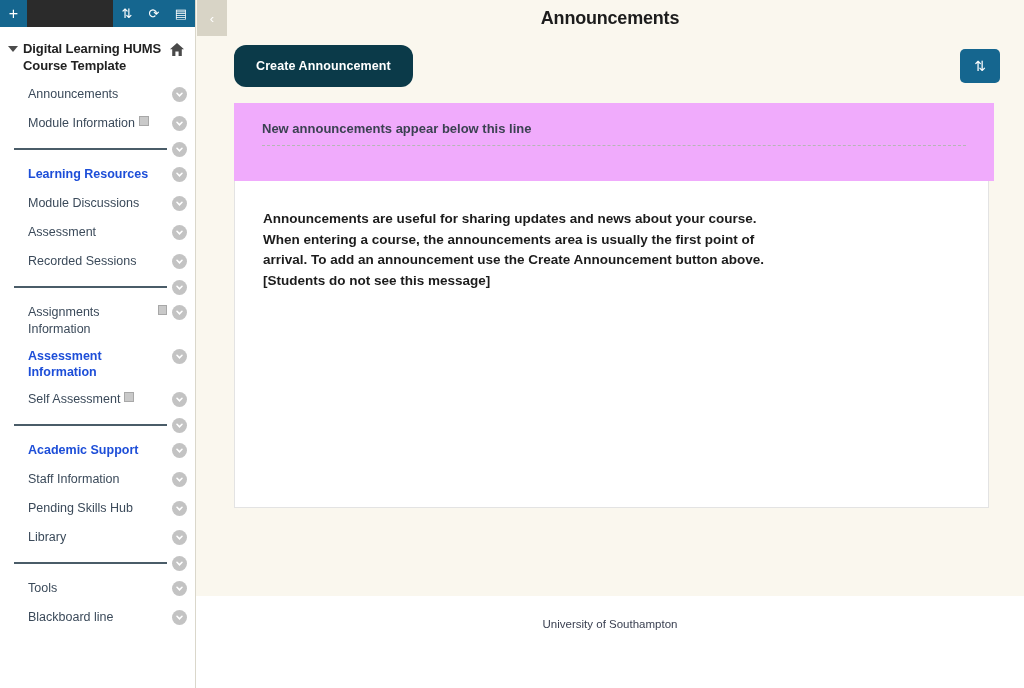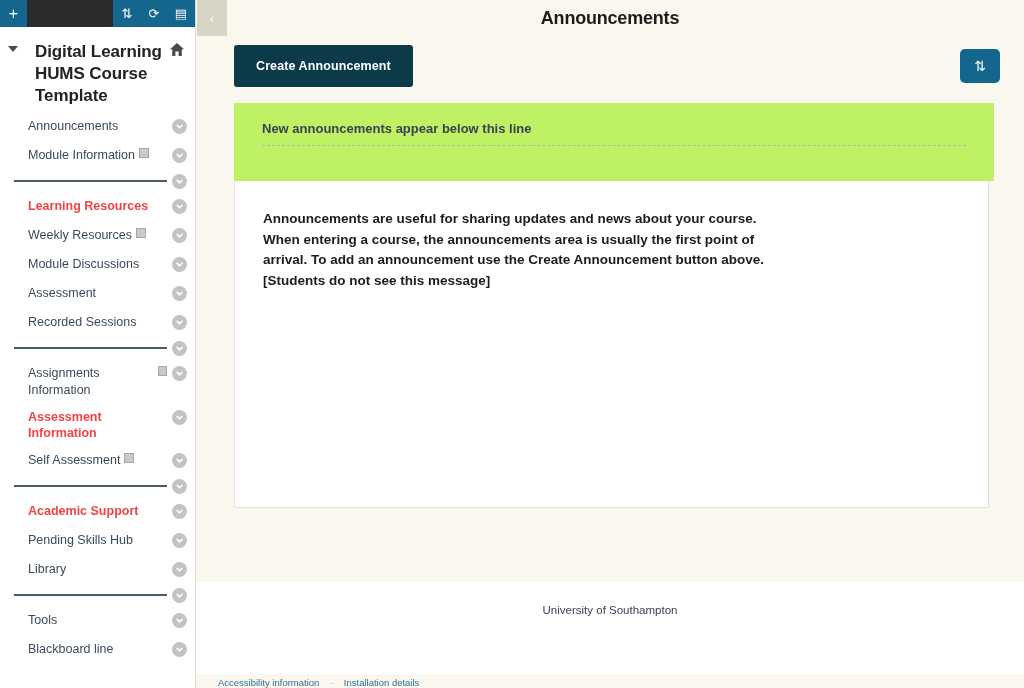--- a/index.html
+++ b/index.html
@@ -46,35 +46,35 @@
     display: flex; align-items: flex-start;
     padding: 14px 8px 6px 8px;
   }
   .caret-down {
     width: 0; height: 0; margin: 5px 5px 0 0; flex: 0 0 auto;
     border-left: 5px solid transparent;
     border-right: 5px solid transparent;
     border-top: 6px solid #4c4c4c;
   }
   .course-title {
-    font-size: 17px; font-weight: bold; color: #222; line-height: 1.28;
-    flex: 1; letter-spacing: -0.1px; margin-left: 12px;
+    font-size: 13px; font-weight: bold; color: #222; line-height: 1.28;
+    flex: 1; letter-spacing: -0.1px;
   }
   .home-ic { width: 18px; flex: 0 0 18px; margin-left: 2px; margin-top: 1px; }
 
   .nav-item {
     position: relative;
     min-height: 29px;
     display: flex; align-items: flex-start;
     padding: 6px 28px 5px 28px;
   }
   .nav-item .lbl {
     font-size: 12.5px; color: #3b4a5a; line-height: 1.3;
   }
-  .nav-item.bold .lbl { font-weight: bold; color: #ef4444; }
+  .nav-item.bold .lbl { font-weight: bold; color: #1d4ed8; }
   .sq-ic {
     display: inline-block; width: 10px; height: 10px;
     background: #c9c9c9; border: 1px solid #a8a8a8;
     margin-left: 4px; position: relative; top: 1px;
     vertical-align: baseline;
   }
   .chev-btn {
     position: absolute; right: 8px; top: 7px;
     width: 15px; height: 15px; border-radius: 50%;
     background: #c3c3c3;
@@ -110,36 +110,36 @@
   .page-title {
     text-align: center; font-size: 18px; font-weight: bold;
     color: #1c1c1c; padding: 8px 0 0 0; letter-spacing: -0.2px;
   }
   .action-bar {
     display: flex; align-items: center; justify-content: space-between;
     padding: 16px 24px 0 38px;
   }
   .btn-create {
     background: #0b3a49; color: #ffffff;
-    border: none; border-radius: 3px;
+    border: none; border-radius: 12px;
     font-family: "Liberation Sans", sans-serif;
     font-size: 12.5px; font-weight: bold;
     padding: 14px 22px; cursor: pointer; letter-spacing: 0.1px;
   }
   .btn-sort {
     background: #15668f; border: none; border-radius: 5px;
     width: 40px; height: 34px; cursor: pointer;
     color: #fff; font-size: 14px;
     display: flex; align-items: center; justify-content: center;
   }
 
   .content-wrap { padding: 16px 30px 0 38px; flex: 1; }
 
   .ann-header {
-    background: #bef264; padding: 18px 28px 0 28px; height: 78px;
+    background: #f0abfc; padding: 18px 28px 0 28px; height: 78px;
   }
   .ann-header .hdr-txt {
     font-size: 13px; font-weight: bold; color: #3b4152;
     padding-bottom: 9px;
   }
   .dotted {
     border-top: 1px dashed #b6b6b6; width: 100%;
   }
   .ann-card {
     background: #ffffff; border: 1px solid #e3e3e3; border-top: none;
@@ -160,21 +160,21 @@
   }
   .bb-logo sup { font-size: 9px; vertical-align: super; font-weight: normal; }
   .bb-copy {
     font-size: 9.5px; color: #555; margin-top: 8px; letter-spacing: 0.1px;
   }
   .bb-links { margin-top: 3px; font-size: 9.5px; }
   .bb-links a { color: #2f6f9f; text-decoration: none; }
   .bb-links .sep { color: #999; padding: 0 8px; }
 
   .uni-bar {
-    position: absolute; left: 0; right: 0; bottom: 14px;
+    position: absolute; left: 0; right: 0; bottom: 0;
     height: 92px; background: #ffffff;
     display: flex; align-items: flex-start; justify-content: center;
     padding-top: 22px;
   }
   .uni-bar .t { font-size: 11.5px; color: #3b4152; }
 </style>
 </head>
 <body>
 
 <div class="app">
@@ -233,29 +233,20 @@
           </div>
           <div class="nav-item bold">
             <span class="lbl">Learning Resources</span>
             <span class="chev-btn">
               <svg width="9" height="9" viewBox="0 0 9 9">
                 <path d="M2 3.3 L4.5 5.8 L7 3.3" stroke="#ffffff" stroke-width="1.6" fill="none" stroke-linecap="round"></path>
               </svg>
             </span>
           </div>
           <div class="nav-item">
-            <span class="lbl">Weekly Resources</span>
-            <span class="sq-ic"></span>
-            <span class="chev-btn">
-              <svg width="9" height="9" viewBox="0 0 9 9">
-                <path d="M2 3.3 L4.5 5.8 L7 3.3" stroke="#ffffff" stroke-width="1.6" fill="none" stroke-linecap="round"></path>
-              </svg>
-            </span>
-          </div>
-          <div class="nav-item">
             <span class="lbl">Module Discussions</span>
             <span class="chev-btn">
               <svg width="9" height="9" viewBox="0 0 9 9">
                 <path d="M2 3.3 L4.5 5.8 L7 3.3" stroke="#ffffff" stroke-width="1.6" fill="none" stroke-linecap="round"></path>
               </svg>
             </span>
           </div>
           <div class="nav-item">
             <span class="lbl">Assessment</span>
             <span class="chev-btn">
@@ -309,20 +300,28 @@
           <div class="nav-div">
             <span class="line"></span>
             <span class="chev-btn">
               <svg width="9" height="9" viewBox="0 0 9 9">
                 <path d="M2 3.3 L4.5 5.8 L7 3.3" stroke="#ffffff" stroke-width="1.6" fill="none" stroke-linecap="round"></path>
               </svg>
             </span>
           </div>
           <div class="nav-item bold">
             <span class="lbl">Academic Support</span>
+            <span class="chev-btn">
+              <svg width="9" height="9" viewBox="0 0 9 9">
+                <path d="M2 3.3 L4.5 5.8 L7 3.3" stroke="#ffffff" stroke-width="1.6" fill="none" stroke-linecap="round"></path>
+              </svg>
+            </span>
+          </div>
+          <div class="nav-item">
+            <span class="lbl">Staff Information</span>
             <span class="chev-btn">
               <svg width="9" height="9" viewBox="0 0 9 9">
                 <path d="M2 3.3 L4.5 5.8 L7 3.3" stroke="#ffffff" stroke-width="1.6" fill="none" stroke-linecap="round"></path>
               </svg>
             </span>
           </div>
           <div class="nav-item">
             <span class="lbl">Pending Skills Hub</span>
             <span class="chev-btn">
               <svg width="9" height="9" viewBox="0 0 9 9">

